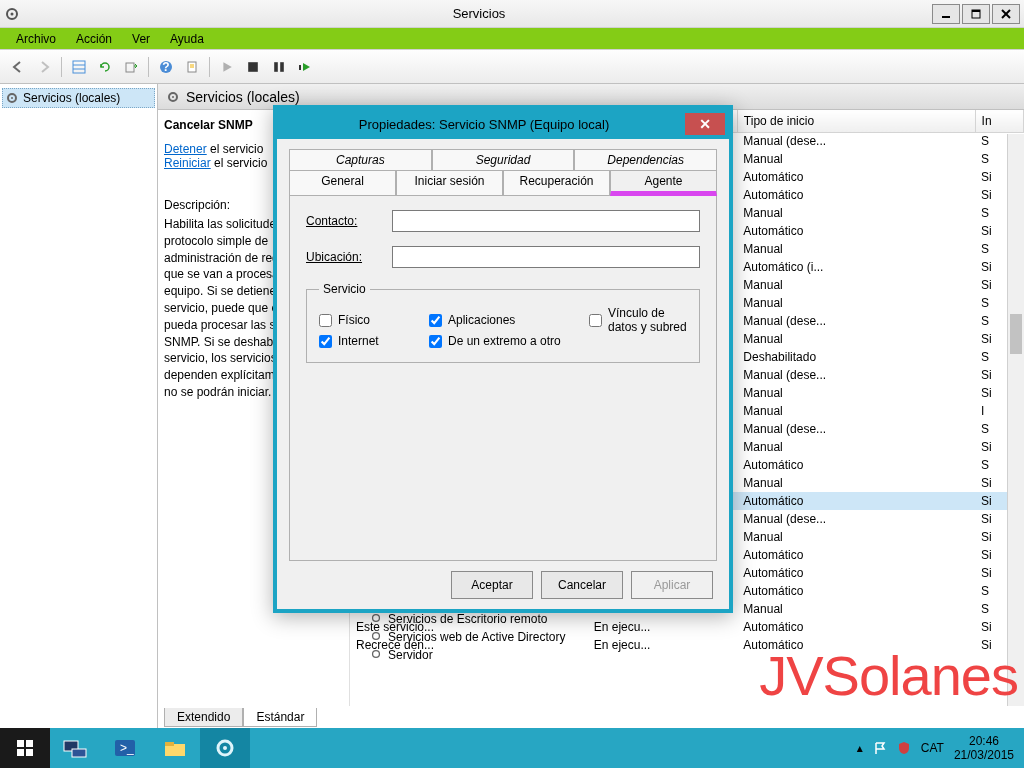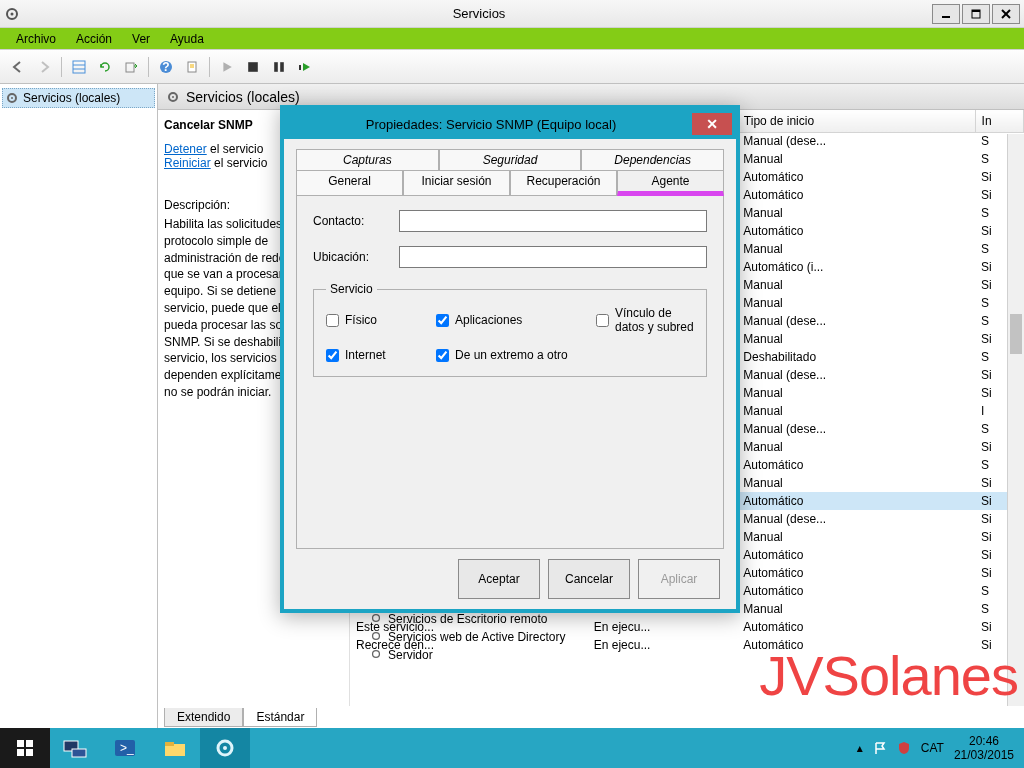--- a/index.html
+++ b/index.html
@@ -48,42 +48,42 @@
   .tabstrip-bottom { height:22px; display:flex; align-items:flex-end; padding-left:6px; border-top:1px solid #fff;}
   .btab { padding:2px 12px; border:1px solid #b0b0b0; background:#f4f4f4; border-top:none; position:relative; top:-1px;}
   .btab.active { background:#fff; }
   .btab.inactive { background:#ececec; }
   
   
   .below-services { position:absolute; left:370px; top:610px; font-size:12px; line-height:18px;}
   .below-services div{display:flex;align-items:center;gap:4px;}
   
   
-  .dialog { position:absolute; left:280px; top:105px; width:460px; height:508px; background:#0ea5e9; border:4px solid #1ca4c4; box-shadow:0 4px 20px rgba(0,0,0,0.3);}
+  .dialog { position:absolute; left:273px; top:105px; width:460px; height:508px; background:#0ea5e9; border:4px solid #1ca4c4; box-shadow:0 4px 20px rgba(0,0,0,0.3);}
   .dialog .dlg-title { height:30px; background:#1ca4c4; color:#000; display:flex; align-items:center; padding:0 6px;}
   .dialog .dlg-title .txt{flex:1;text-align:center;font-size:13px;}
   .dialog .dlg-close { width:40px;height:22px;background:#c75050;color:#fff;display:flex;align-items:center;justify-content:center;font-weight:bold;font-size:14px; margin-right:-2px;}
   .dialog .dlg-body { padding:10px 12px 8px; height:calc(100% - 30px); background:#f0f0f0; display:flex; flex-direction:column;}
   .tab-rows { }
   .tab-row { display:flex; }
   .tab-row .tab { flex:1; text-align:center; padding:3px 4px; border:1px solid #b0b0b0; background:#f8f8f8; }
   .tab-row.top .tab { border-bottom:none;font-style:italic; }
   .tab-row .tab.active { background:#f0f0f0; border-bottom:5px solid #d946ef; position:relative; z-index:2;}
   .tab-content { border:1px solid #b0b0b0; border-top:none; padding:14px 16px; flex:1; background:#f0f0f0;}
   .explain { line-height:1.4; margin-bottom:24px;}
   .form-row { display:flex; align-items:center; margin-bottom:14px; gap:10px;}
-  .form-row label{ width:76px;}
+  .form-row label{ width:76px;text-decoration:underline;}
   .form-row input[type=text]{ flex:1; height:22px; border:1px solid #7a7a7a; padding:0 4px; font-family:inherit; font-size:12px;}
   fieldset.svc-fs { border:1px solid #b0b0b0; padding:10px 12px 14px; margin-top:8px;}
   fieldset.svc-fs legend{ padding:0 4px;}
-  .chk-grid { display:grid; grid-template-columns: 110px 160px 1fr; row-gap:14px; align-items:center;}
+  .chk-grid { display:grid; grid-template-columns: 110px 160px 1fr; align-items:center;}
   .chk { display:flex; align-items:center; gap:6px;}
   .chk input{width:13px;height:13px;}
   .dlg-buttons { display:flex; justify-content:flex-end; gap:8px; padding:10px 4px 2px;}
-  .dlg-buttons button{ width:82px; height:40px; border:1px solid #8a8a8a; background:#e8e8e8;}
+  .dlg-buttons button{ width:82px; height:28px; border:1px solid #8a8a8a; background:#e8e8e8;}
   .dlg-buttons button:disabled{ color:#9a9a9a; background:#f0f0f0;}
   
   
   .taskbar { position:absolute; left:0; right:0; bottom:0; height:40px; background:#27a6c3; display:flex; align-items:stretch;}
   .taskbar .tbitem { width:50px; display:flex; align-items:center; justify-content:center; }
   .taskbar .tbitem.start{background:#1a1a1a;color:#fff;}
   .taskbar .tbitem.active{background:#1486a3;}
   .taskbar .tray { margin-left:auto; display:flex; align-items:center; gap:10px; padding:0 10px; color:#000; font-size:11px;}
   .taskbar .tray .clock{text-align:center; line-height:1.2;}
   

